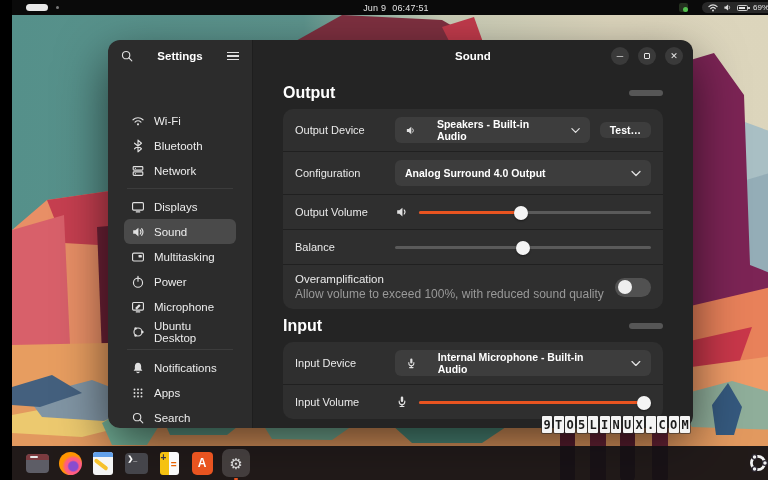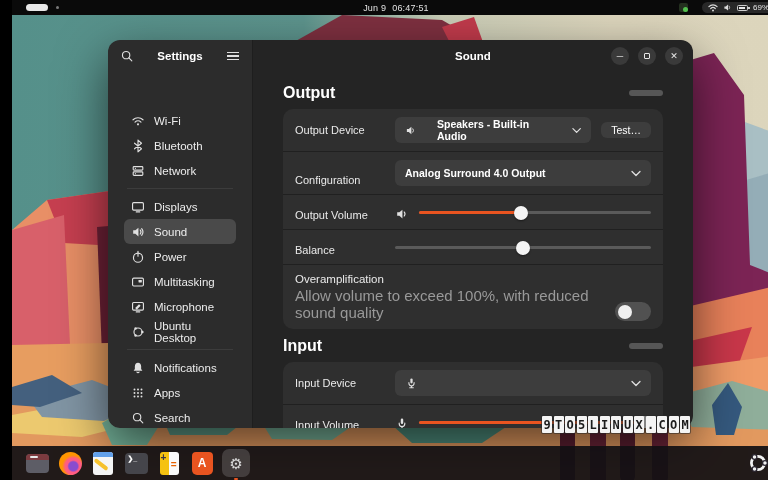--- a/index.html
+++ b/index.html
@@ -78,38 +78,38 @@
     display:flex; align-items:center; justify-content:center; font-size:9px; line-height:1; }
   .wbtn .maxsq { width:6px; height:6px; border:1px solid #e8e8e8; border-radius:1px; }
 
   .content { flex:1; padding:4px 30px 0; overflow:hidden; }
   .section-head { display:flex; align-items:center; justify-content:space-between; margin:8px 0 7px; }
   .section-title { font-weight:bold; color:#fff; font-size:16px; }
   .meter { width:34px; height:6px; border-radius:3px; background:#565656; }
 
   .card { background:#2f2f2f; border-radius:10px; overflow:hidden; }
   .row { display:flex; align-items:center; gap:10px; padding:8px 12px; }
-  .row + .row { border-top:1px solid rgba(0,0,0,0.3);align-items:flex-end; }
+  .row + .row { border-top:1px solid rgba(0,0,0,0.3); }
   .row-label { width:90px; flex-shrink:0; color:#eaeaea; font-size:11px; }
   .dropdown { display:flex; align-items:center; gap:20px; background:#3d3d3d; border-radius:6px;
     height:26px; padding:0 10px; color:#fff; font-weight:bold; font-size:10.5px; }
   .dd-grow { flex:1; }
   .dd-chev { margin-left:auto; }
   .btn { background:#3d3d3d; border-radius:6px; height:16px; padding:0 10px; color:#fff;
-    font-weight:normal; font-size:10.5px; display:flex; align-items:center; flex-shrink:0; }
+    font-weight:bold; font-size:10.5px; display:flex; align-items:center; flex-shrink:0; }
 
   .slider { flex:1; position:relative; height:18px; }
   .sl-track { position:absolute; top:8px; left:0; right:0; height:3px; border-radius:2px; background:#5a5a5a; }
   .sl-fill { position:absolute; top:8px; left:0; height:3px; border-radius:2px; background:var(--accent); }
   .sl-handle { position:absolute; top:2.5px; width:14px; height:14px; border-radius:50%;
     background:#f4f4f4; transform:translateX(-50%); box-shadow:0 1px 2px rgba(0,0,0,0.45); }
   .sl-handle.tear::after { content:''; position:absolute; left:50%; bottom:-4px; transform:translateX(-50%);
     width:0; height:0; border:4.5px solid transparent; border-top:6px solid #f4f4f4; }
   .row-2line { flex:1; }
-  .row-sub { color:#999; font-size:15px; margin-top:2px; }
+  .row-sub { color:#999; font-size:12px; margin-top:2px; }
   .toggle { width:36px; height:19px; border-radius:10px; background:#515151; position:relative; flex-shrink:0; }
   .toggle .knob { position:absolute; left:2.5px; top:2.5px; width:14px; height:14px; border-radius:50%; background:#efefef; }
 
   
   .watermark { position:absolute; right:90px; bottom:47px; display:flex; gap:1.5px; z-index:25; }
   .wm-char { display:inline-flex; align-items:center; justify-content:center; width:10px; height:17px;
     background:#f4f4f4; color:#1d1d1d; font-family:"DejaVu Sans Mono", monospace;
     font-size:12px; font-weight:bold; border-radius:1px; box-shadow:0 0 0 1px rgba(40,40,40,0.55); }
 
   svg.icon { stroke:#e0e0e0; fill:none; stroke-width:1.3; stroke-linecap:round; stroke-linejoin:round; }
@@ -242,31 +242,31 @@
         <div class="side-item selected">
           <svg class="icon" width="14" height="14" viewBox="0 0 16 16">
               <path d="M2.5 6 H5 L8.5 3 V13 L5 10 H2.5 Z" fill="#e0e0e0" stroke="none"></path>
               <path d="M10.5 5.7 a3.6 3.6 0 0 1 0 4.6"></path>
               <path d="M12.2 4.2 a6.2 6.2 0 0 1 0 7.6"></path>
             </svg>
           <span>Sound</span>
         </div>
         <div class="side-item">
           <svg class="icon" width="14" height="14" viewBox="0 0 16 16">
+              <rect x="1.8" y="3.6" width="12.4" height="9" rx="1.4"></rect>
+              <rect x="8.6" y="5.8" width="3.8" height="2.8" fill="#e0e0e0" stroke="none" rx="0.5"></rect>
+            </svg>
+          <span>Multitasking</span>
+        </div>
+        <div class="side-item">
+          <svg class="icon" width="14" height="14" viewBox="0 0 16 16">
               <circle cx="8" cy="8.8" r="5.2"></circle>
               <line x1="8" y1="1.6" x2="8" y2="7.2"></line>
             </svg>
           <span>Power</span>
-        </div>
-        <div class="side-item">
-          <svg class="icon" width="14" height="14" viewBox="0 0 16 16">
-              <rect x="1.8" y="3.6" width="12.4" height="9" rx="1.4"></rect>
-              <rect x="8.6" y="5.8" width="3.8" height="2.8" fill="#e0e0e0" stroke="none" rx="0.5"></rect>
-            </svg>
-          <span>Multitasking</span>
         </div>
         <div class="side-item">
           <svg class="icon" width="14" height="14" viewBox="0 0 16 16">
               <rect x="1.8" y="2.8" width="12.4" height="8.8" rx="1.2"></rect>
               <path d="M4.8 9.2 L9.2 4.8 L11 6.6 L6.6 11 Z" fill="#e0e0e0" stroke="none"></path>
               <line x1="6" y1="13.6" x2="10" y2="13.6"></line>
             </svg>
           <span>Microphone</span>
         </div>
         <div class="side-item">
@@ -403,20 +403,21 @@
         <div class="card">
           <div class="row">
             <span class="row-label">Input Device</span>
             <div class="dropdown dd-grow">
               <svg class="icon" width="13" height="13" viewBox="0 0 16 16">
                   <rect x="6.6" y="1.8" width="2.8" height="6.2" rx="1.4" fill="#e0e0e0" stroke="none"></rect>
                   <path d="M4.8 6.8 v1 a3.2 3.2 0 0 0 6.4 0 v-1"></path>
                   <line x1="8" y1="11.2" x2="8" y2="13"></line>
                   <line x1="5.8" y1="13.2" x2="10.2" y2="13.2"></line>
                 </svg>
+              <span>Internal Microphone - Built-in Audio</span>
               <svg class="icon dd-chev" width="10" height="7" viewBox="0 0 10 7">
                   <path d="M1 1.5 L5 5.5 L9 1.5"></path>
                 </svg>
             </div>
           </div>
           <div class="row">
             <span class="row-label">Input Volume</span>
             <svg class="icon" width="14" height="14" viewBox="0 0 16 16">
                 <rect x="6.6" y="1.8" width="2.8" height="6.2" rx="1.4" fill="#e0e0e0" stroke="none"></rect>
                 <path d="M4.8 6.8 v1 a3.2 3.2 0 0 0 6.4 0 v-1"></path>

